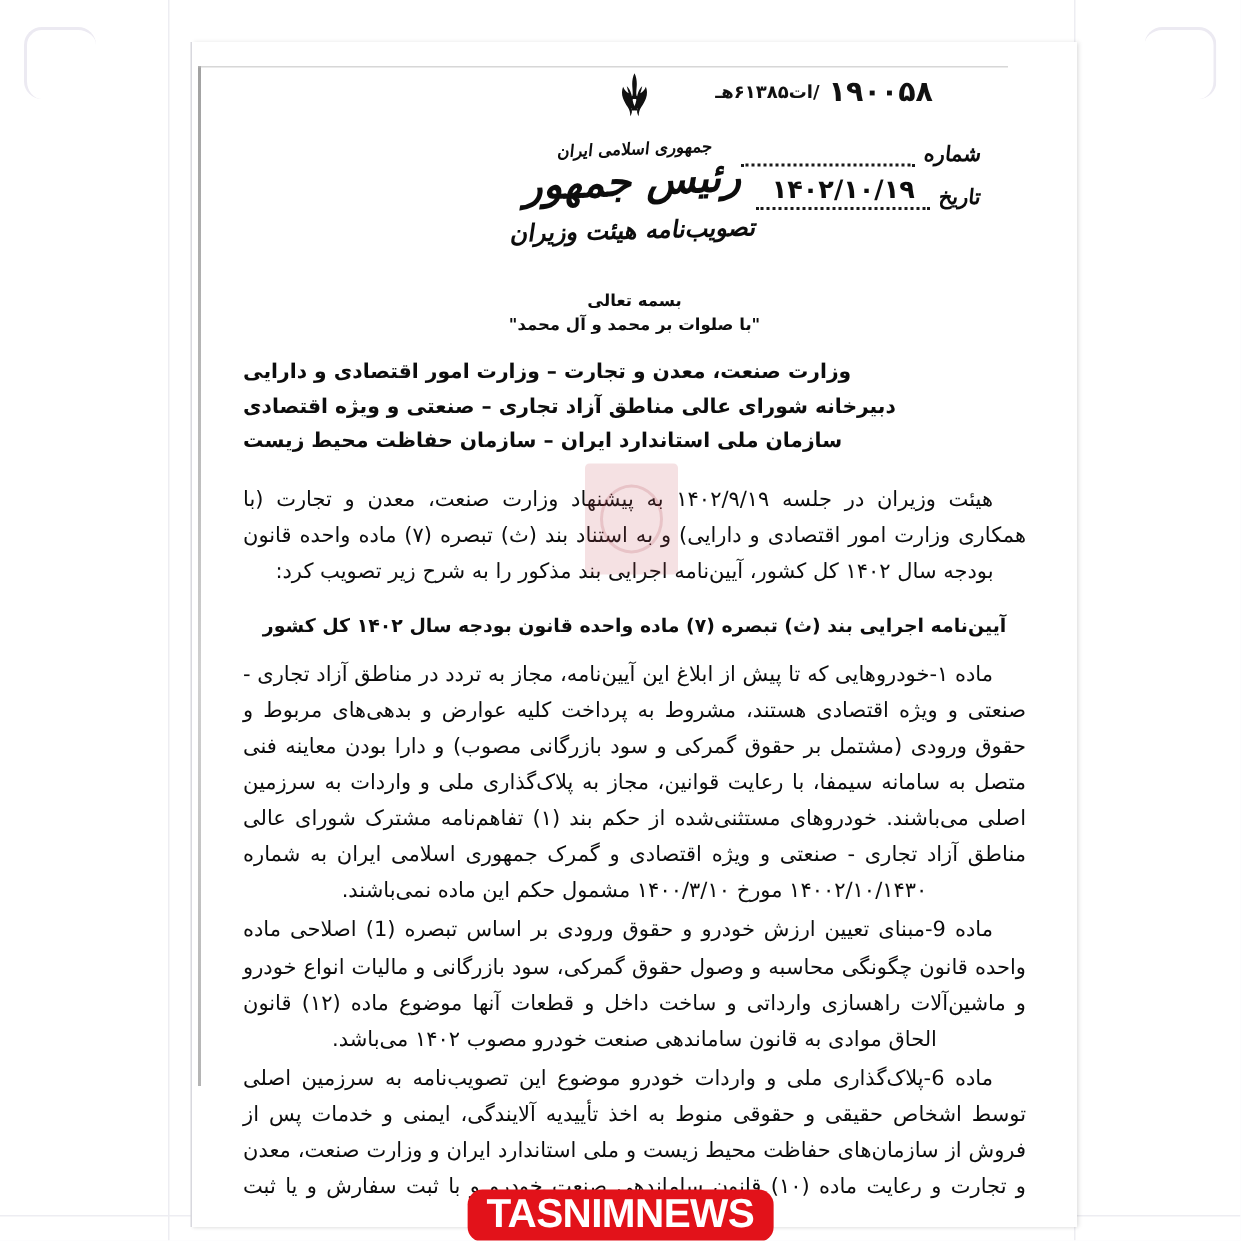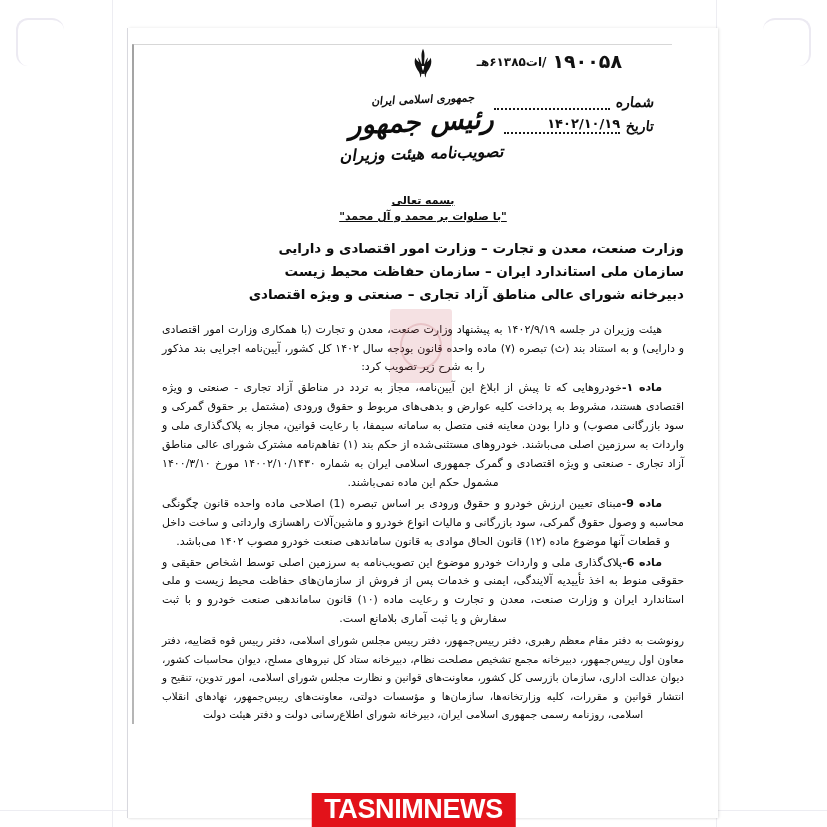--- a/index.html
+++ b/index.html
@@ -84,21 +84,21 @@
   }
   .fieldlabel{
     font-size:14px;font-weight:700;
     font-family:"DejaVu Serif","Liberation Serif",serif;
     transform:skewX(-6deg);
   }
   .dots{
     width:116px;border-bottom:2px dotted #1a1a1a;height:11px;
   }
   .fieldval{
-    min-width:116px;font-size:13px;font-weight:700;
+    min-width:116px;text-align:center;font-size:17px;font-weight:700;
     letter-spacing:1px;border-bottom:2px dotted #1a1a1a;padding-bottom:1px;
   }
 
   .crest{
     position:absolute;left:0;right:0;top:4px;
     display:flex;flex-direction:column;align-items:center;
   }
   .emblem{width:42px;height:46px;}
   .crest .country{
     font-size:11px;margin-top:1px;font-weight:700;
@@ -110,52 +110,52 @@
     font-family:"DejaVu Serif","Liberation Serif",serif;
     transform:skewX(-12deg) rotate(-2.5deg);
   }
   .crest .doctype{
     font-size:16px;margin-top:9px;font-weight:700;
     font-family:"DejaVu Serif","Liberation Serif",serif;
     transform:skewX(-10deg) rotate(-1.5deg);
   }
 
   
-  .invocation{text-align:center;margin-top:2px;text-decoration:underline;}
+  .invocation{text-align:center;margin-top:2px;}
   .invocation .besmeh{font-size:11px;font-weight:700;letter-spacing:2px;}
   .invocation .salawat{font-size:11px;font-weight:700;margin-top:3px;}
 
   
   .addressees{
-    text-align:right;margin-top:14px;
+    text-align:left;margin-top:14px;
     font-size:13.5px;font-weight:700;line-height:1.72;
   }
 
   
   .body{margin-top:14px;position:relative;}
 
   .stamp{
     position:absolute;right:232px;top:-12px;
     width:62px;height:74px;border-radius:3px;
     background:rgba(196,78,86,.17);
     filter:blur(.4px);
     pointer-events:none;
   }
   .stamp:after{
     content:"";position:absolute;left:10px;top:14px;right:10px;bottom:14px;
     border:2px solid rgba(170,60,70,.18);border-radius:50%;
   }
 
   p.just{
     margin:0 0 2px 0;
-    font-size:11px;line-height:1.72;
+    font-size:14px;line-height:1.72;
     text-align:justify;text-align-last:center;
     text-justify:inter-word;
   }
-  p.just .lead{font-weight:700;letter-spacing:2px;}
+  p.just .lead{font-weight:400;letter-spacing:2px;}
   .indent{text-indent:22px;}
 
   .acttitle{
     text-align:center;font-size:12.6px;font-weight:700;
     margin:16px 0 14px 0;
   }
 
   
   .signblock{
     position:relative;margin-top:8px;height:74px;
@@ -236,42 +236,43 @@
         </div>
       </div>
 
       <div class="invocation">
         <div class="besmeh">بسمه تعالی</div>
         <div class="salawat">"با صلوات بر محمد و آل محمد"</div>
       </div>
 
       <div class="addressees">
         <div>وزارت صنعت، معدن و تجارت – وزارت امور اقتصادی و دارایی</div>
+        <div>دبیرخانه شورای عالی مناطق آزاد تجاری – صنعتی و ویژه اقتصادی</div>
         <div>سازمان ملی استاندارد ایران – سازمان حفاظت محیط زیست</div>
-        <div>دبیرخانه شورای عالی مناطق آزاد تجاری – صنعتی و ویژه اقتصادی</div>
       </div>
 
       <div class="body">
 
         <div class="stamp"></div>
 
         <p class="just indent">هیئت وزیران در جلسه ۱۴۰۲/۹/۱۹ به پیشنهاد وزارت صنعت، معدن و تجارت (با همکاری وزارت امور اقتصادی و دارایی) و به استناد بند (ث) تبصره (۷) ماده واحده قانون بودجه سال ۱۴۰۲ کل کشور، آیین‌نامه اجرایی بند مذکور را به شرح زیر تصویب کرد:</p>
 
+        <div class="acttitle">آیین‌نامه اجرایی بند (ث) تبصره (۷) ماده واحده قانون بودجه سال ۱۴۰۲ کل کشور</div>
 
         <p class="just indent"><span class="lead">ماده ۱-</span><span>خودروهایی که تا پیش از ابلاغ این آیین‌نامه، مجاز به تردد در مناطق آزاد تجاری - صنعتی و ویژه اقتصادی هستند، مشروط به پرداخت کلیه عوارض و بدهی‌های مربوط و حقوق ورودی (مشتمل بر حقوق گمرکی و سود بازرگانی مصوب) و دارا بودن معاینه فنی متصل به سامانه سیمفا، با رعایت قوانین، مجاز به پلاک‌گذاری ملی و واردات به سرزمین اصلی می‌باشند. خودروهای مستثنی‌شده از حکم بند (۱) تفاهم‌نامه مشترک شورای عالی مناطق آزاد تجاری - صنعتی و ویژه اقتصادی و گمرک جمهوری اسلامی ایران به شماره ۱۴۰۰۲/۱۰/۱۴۳۰ مورخ ۱۴۰۰/۳/۱۰ مشمول حکم این ماده نمی‌باشند.</span></p>
 
         <p class="just indent"><span class="lead">ماده 9-</span><span>مبنای تعیین ارزش خودرو و حقوق ورودی بر اساس تبصره (1) اصلاحی ماده واحده قانون چگونگی محاسبه و وصول حقوق گمرکی، سود بازرگانی و مالیات انواع خودرو و ماشین‌آلات راهسازی وارداتی و ساخت داخل و قطعات آنها موضوع ماده (۱۲) قانون الحاق موادی به قانون ساماندهی صنعت خودرو مصوب ۱۴۰۲ می‌باشد.</span></p>
 
         <p class="just indent"><span class="lead">ماده 6-</span><span>پلاک‌گذاری ملی و واردات خودرو موضوع این تصویب‌نامه به سرزمین اصلی توسط اشخاص حقیقی و حقوقی منوط به اخذ تأییدیه آلایندگی، ایمنی و خدمات پس از فروش از سازمان‌های حفاظت محیط زیست و ملی استاندارد ایران و وزارت صنعت، معدن و تجارت و رعایت ماده (۱۰) قانون ساماندهی صنعت خودرو و با ثبت سفارش و یا ثبت آماری بلامانع است.</span></p>
       </div>
 
 
       <div class="dist">
         <span>رونوشت به دفتر مقام معظم رهبری، دفتر رییس‌جمهور، دفتر رییس مجلس شورای اسلامی، دفتر رییس قوه قضاییه، دفتر معاون اول رییس‌جمهور، دبیرخانه مجمع تشخیص مصلحت نظام، دبیرخانه ستاد کل نیروهای مسلح، دیوان محاسبات کشور، دیوان عدالت اداری، سازمان بازرسی کل کشور، معاونت‌های قوانین و نظارت مجلس شورای اسلامی، امور تدوین، تنقیح و انتشار قوانین و مقررات، کلیه وزارتخانه‌ها، سازمان‌ها و مؤسسات دولتی، معاونت‌های رییس‌جمهور، نهادهای انقلاب اسلامی، روزنامه رسمی جمهوری اسلامی ایران، دبیرخانه شورای اطلاع‌رسانی دولت و دفتر هیئت دولت</span>
         
       </div>
 
     </div>
   </div>
 
-  <div id="watermark" style="background: rgb(226, 18, 26);">TASNIMNEWS</div>
+  <div id="watermark" style="background: rgb(226, 18, 26); border-radius: 10px;">TASNIMNEWS</div>
 
 </div>
 
 </body></html>

